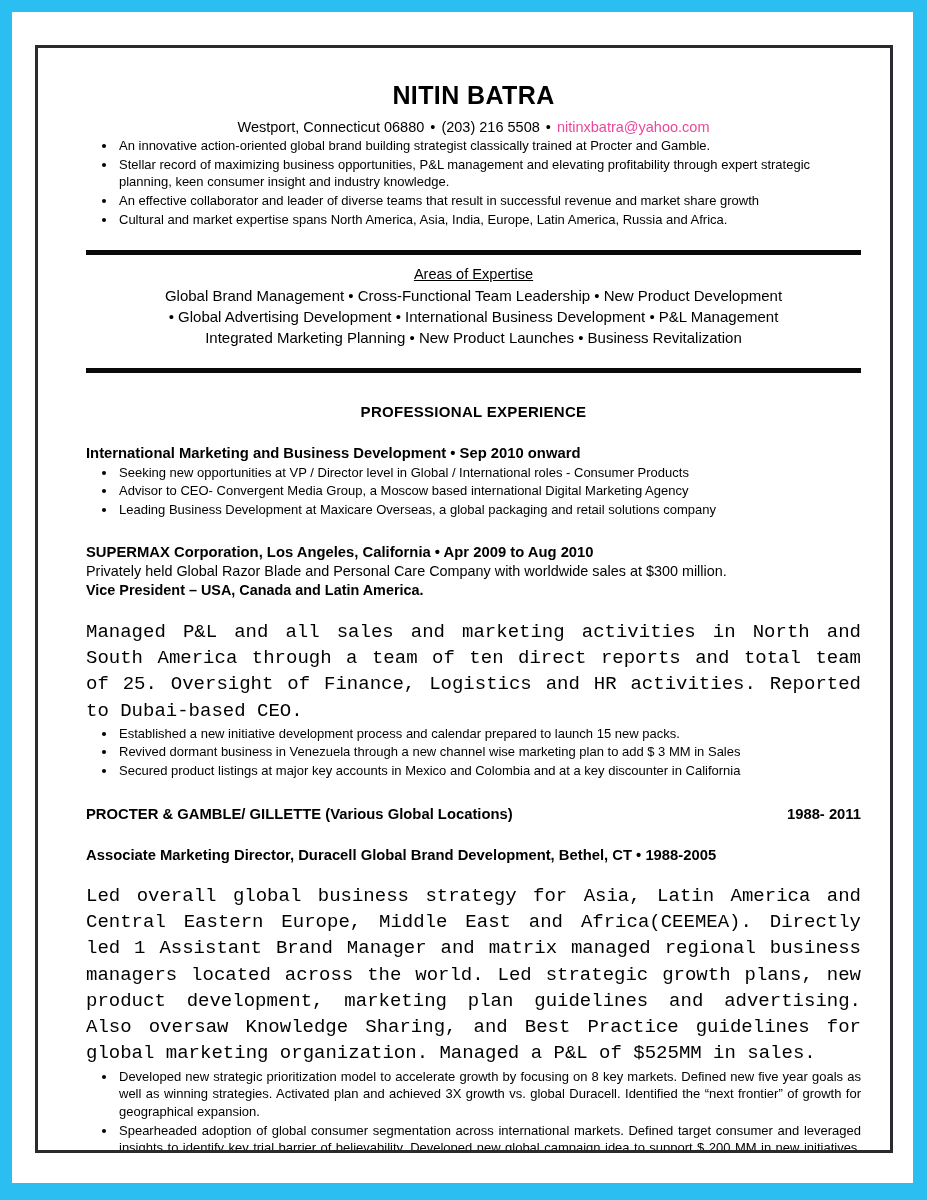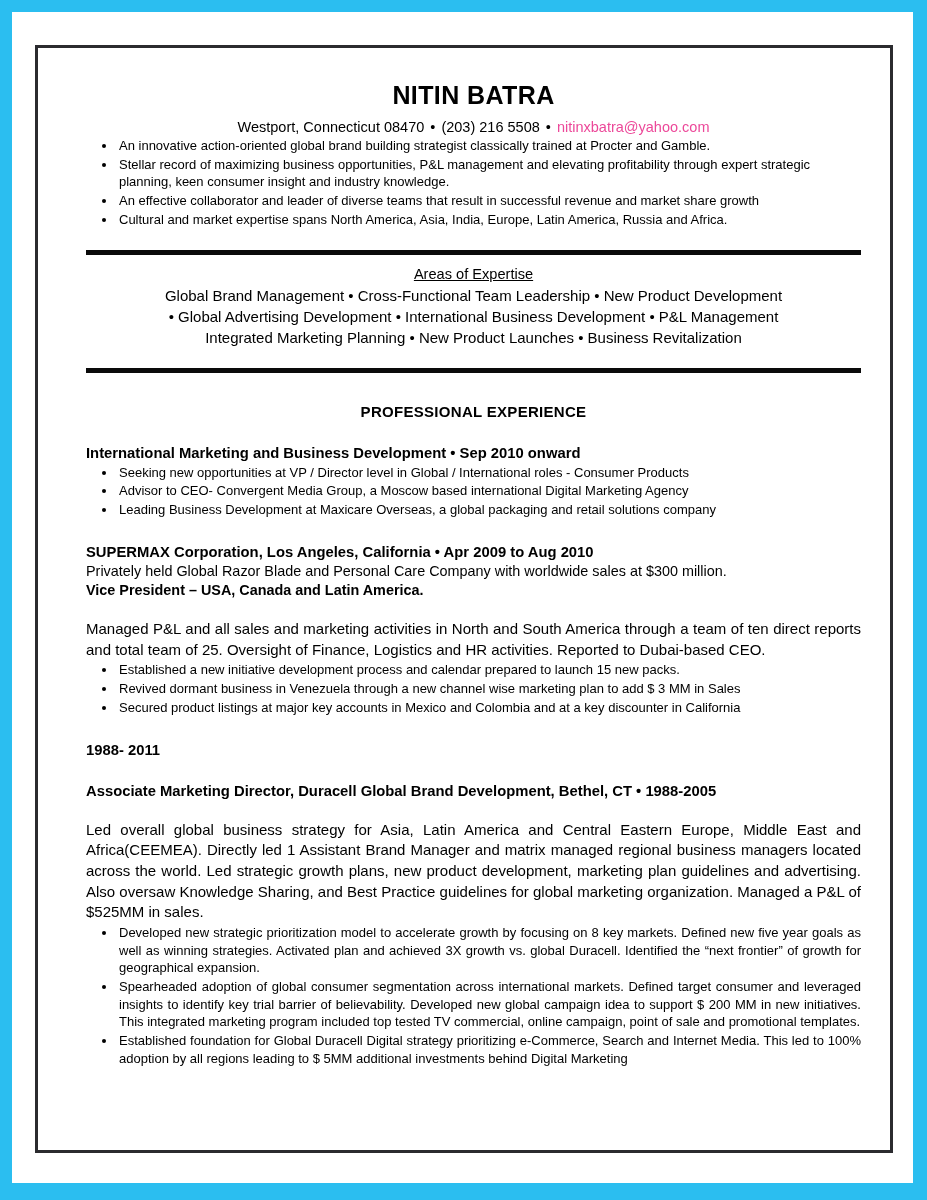--- a/index.html
+++ b/index.html
@@ -159,41 +159,42 @@
   .job-heading-row {
     display: flex;
     justify-content: space-between;
     align-items: baseline;
     font-size: 14.8px;
     font-weight: bold;
     margin-top: 26px;
   }
 
   .para {
-    font-size: 15px;
+    font-size: 19px;
     line-height: 1.38;
     text-align: justify;
     margin-top: 18px;
+    font-family: Liberation Mono, monospace;
   }
 
   .list-gap-top { margin-top: 17px; }
   .list-gap-top-lg { margin-top: 20px; }
 </style>
 </head>
 <body>
 
 <div class="canvas">
   <div class="paper">
     <div class="page-frame">
       <div class="content">
 
         <div class="name">NITIN BATRA</div>
 
         <div class="contact">
-          <span>Westport, Connecticut 08470</span>
+          <span>Westport, Connecticut 06880</span>
           <span class="sep">•</span>
           <span>(203) 216 5508</span>
           <span class="sep">•</span>
           <span class="email-link">nitinxbatra@yahoo.com</span>
         </div>
 
 
         <ul class="bullets summary-list">
           <li>An innovative action-oriented global brand building strategist classically trained at Procter and Gamble.</li>
           <li>Stellar record of maximizing business opportunities, P&amp;L management and elevating profitability through expert strategic planning, keen consumer insight and industry knowledge.</li>
@@ -226,20 +227,21 @@
         <div class="job-sub">Privately held Global Razor Blade and Personal Care Company with worldwide sales at $300 million.</div>
         <div class="job-sub bold">Vice President – USA, Canada and Latin America.</div>
         <div class="para">Managed  P&amp;L and all sales and marketing activities in North and South America through a team of ten direct reports and total team of 25. Oversight of Finance, Logistics and HR activities. Reported to Dubai-based CEO.</div>
         <ul class="bullets list-gap-top-lg">
           <li>Established a new initiative development process and calendar prepared to launch 15 new packs.</li>
           <li>Revived dormant business in Venezuela through a new channel wise marketing plan to add $ 3 MM in Sales</li>
           <li>Secured product listings at major key accounts in Mexico and Colombia and at a key discounter in California</li>
         </ul>
 
         <div class="job-heading-row">
+          <span>PROCTER &amp; GAMBLE/ GILLETTE (Various Global Locations)</span>
           <span>1988- 2011</span>
         </div>
         <div class="job-heading">Associate Marketing Director, Duracell Global Brand Development, Bethel, CT  • 1988-2005</div>
         <div class="para">Led overall global business strategy for Asia, Latin America and Central Eastern Europe, Middle East and Africa(CEEMEA). Directly led 1 Assistant Brand Manager and matrix managed regional business managers located across the world. Led strategic growth plans, new product development, marketing plan guidelines and advertising. Also oversaw Knowledge Sharing, and Best Practice guidelines for global marketing organization. Managed a P&amp;L of $525MM in sales.</div>
         <ul class="bullets justified list-gap-top">
           <li>Developed new strategic prioritization model to accelerate growth by focusing on 8 key markets. Defined new five year goals as well as winning strategies. Activated plan and achieved 3X growth vs. global Duracell. Identified the “next frontier” of growth for geographical expansion.</li>
           <li>Spearheaded adoption of global consumer segmentation across international markets. Defined target consumer and leveraged insights to identify key trial barrier of believability. Developed new global campaign idea to support $ 200 MM in new initiatives. This integrated marketing program included top tested TV commercial, online campaign, point of sale and promotional templates.</li>
           <li>Established foundation for Global Duracell Digital strategy prioritizing e-Commerce, Search and Internet Media. This led to 100% adoption by all regions leading to $ 5MM additional investments behind Digital Marketing</li>
 
         </ul>

